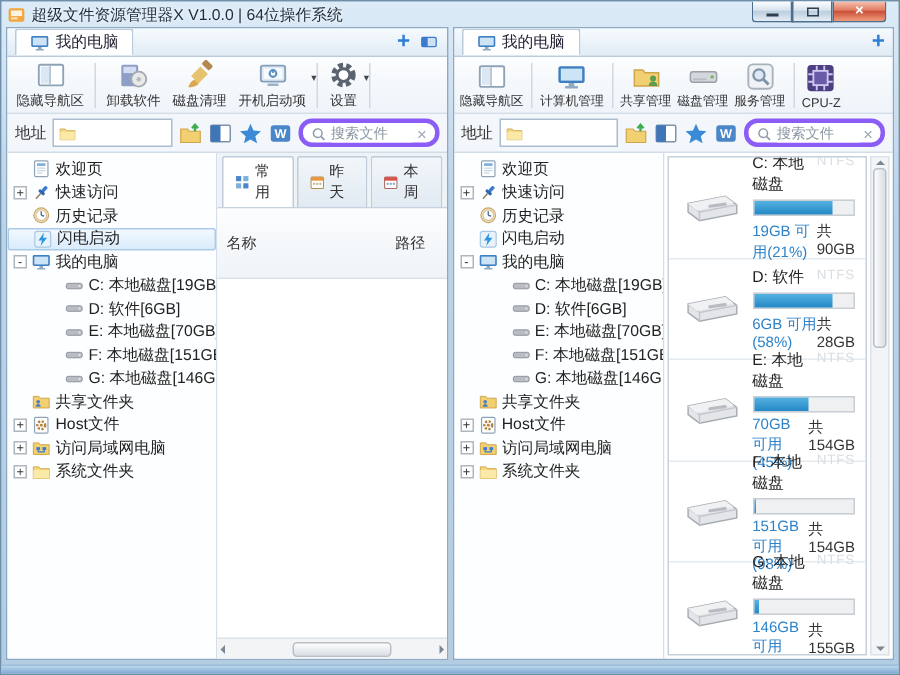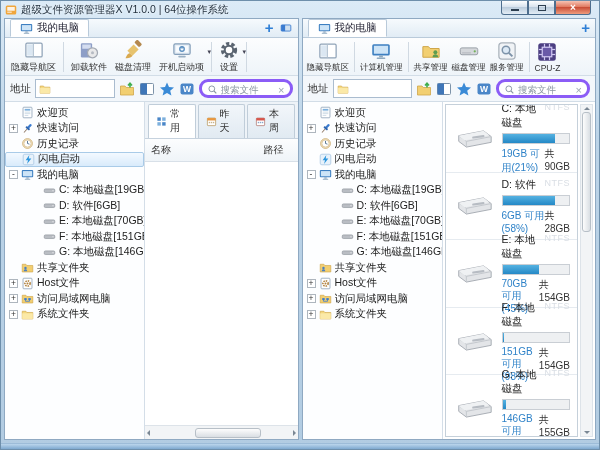--- a/index.html
+++ b/index.html
@@ -82,21 +82,21 @@
   
   .listpane { flex:1; min-width:0; display:flex; flex-direction:column; background:#fff; }
   .list-tabs { flex:0 0 20px; display:flex; align-items:flex-end; gap:2px; padding:2px 3px 0;
     background:#eef3f8; border-bottom:1px solid #c6d2de; }
   .list-tab { display:flex; align-items:center; gap:3px; font-size:10px; color:#333;
     padding:2px 7px 3px; border:1px solid #c0cdd9; border-bottom:none; border-radius:2px 2px 0 0;
     background:linear-gradient(#f2f6fa,#e1eaf2); }
   .list-tab.active { background:#fff; }
   .list-tab [data-icon] svg { width:11px; height:11px; display:block; }
   .list-header { flex:0 0 18px; display:flex; align-items:center; font-size:10px; color:#333;
-    background:linear-gradient(#fcfdfe,#eff4f8); border-bottom:1px solid #d8e0e8; padding:4px 6px; }
+    background:linear-gradient(#fcfdfe,#eff4f8); border-bottom:1px solid #d8e0e8; padding:16px 6px; }
   .col-name { flex:1; }
   .col-path { padding-right:8px; }
   .list-body { flex:1; background:#fff; }
   .hscroll { flex:0 0 14px; display:flex; align-items:center; background:#f2f4f6;
     border-top:1px solid #dde3e9; padding:0 2px; }
   .tri { width:0; height:0; border:3.5px solid transparent; }
   .tri.l { border-right-color:#7a8794; border-left-width:0; }
   .tri.r { border-left-color:#7a8794; border-right-width:0; }
   .h-track { flex:1; position:relative; height:10px; margin:0 3px; }
   .h-thumb { position:absolute; left:42px; width:66px; height:10px; border:1px solid #b7bfc7;

